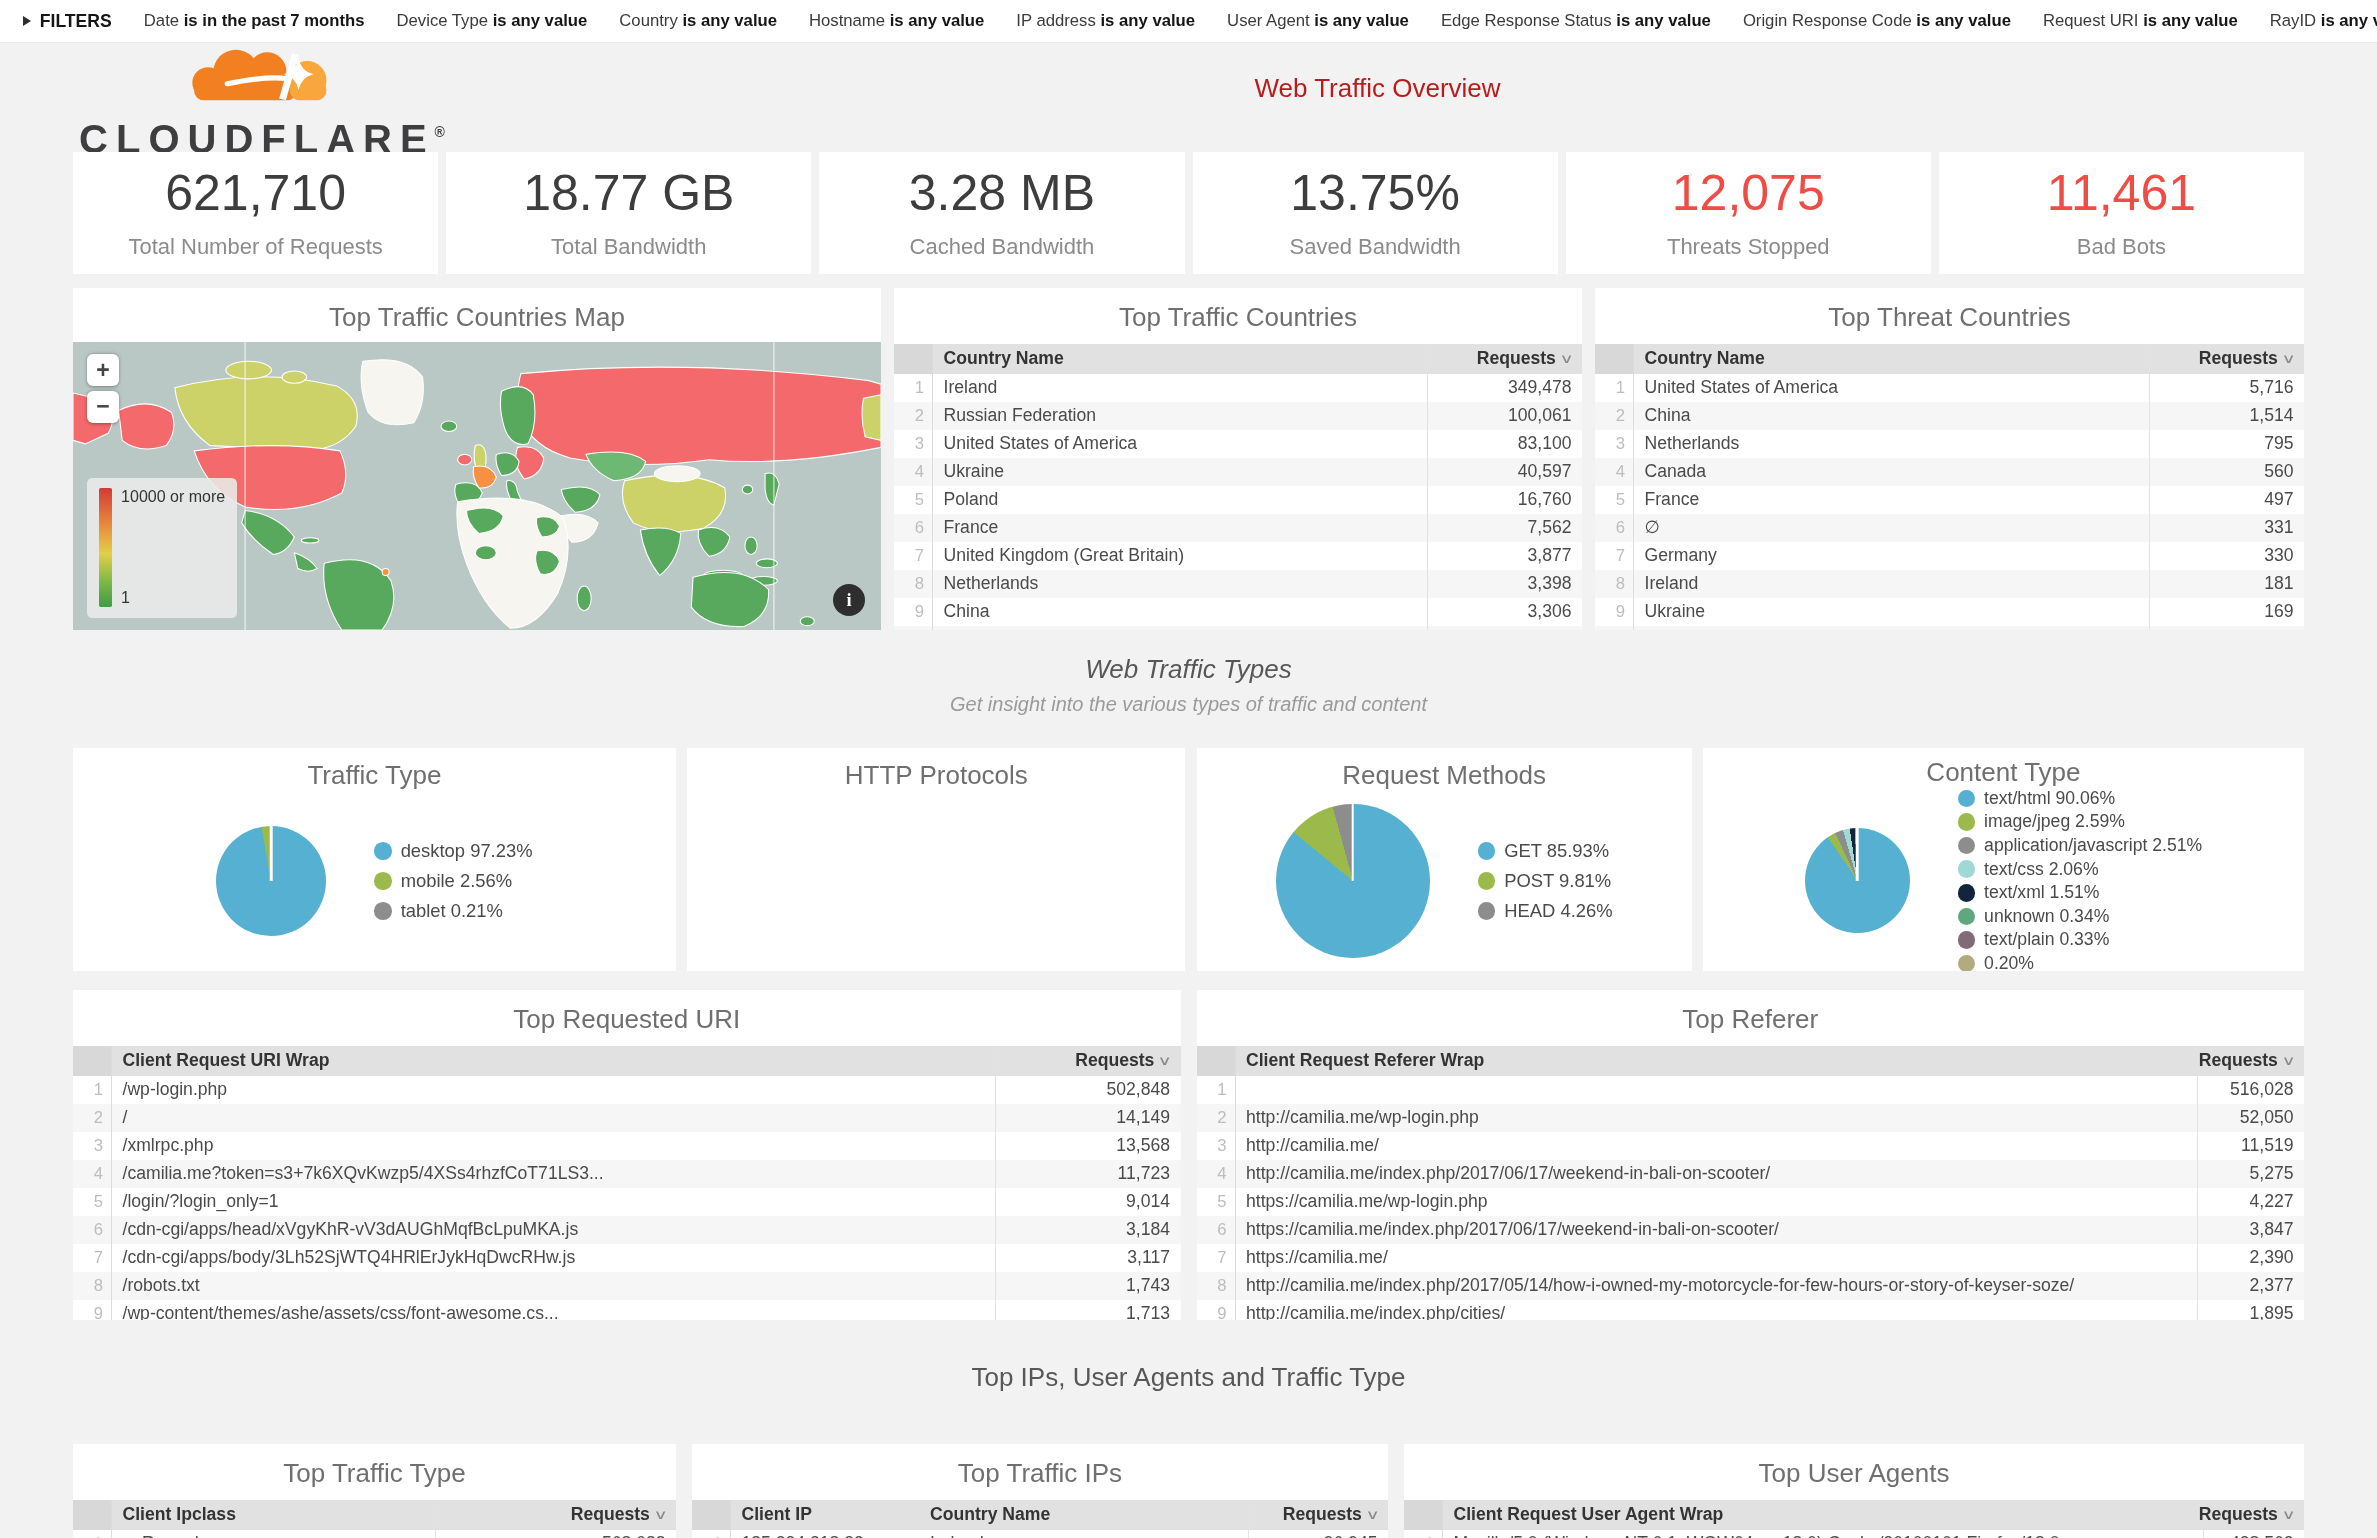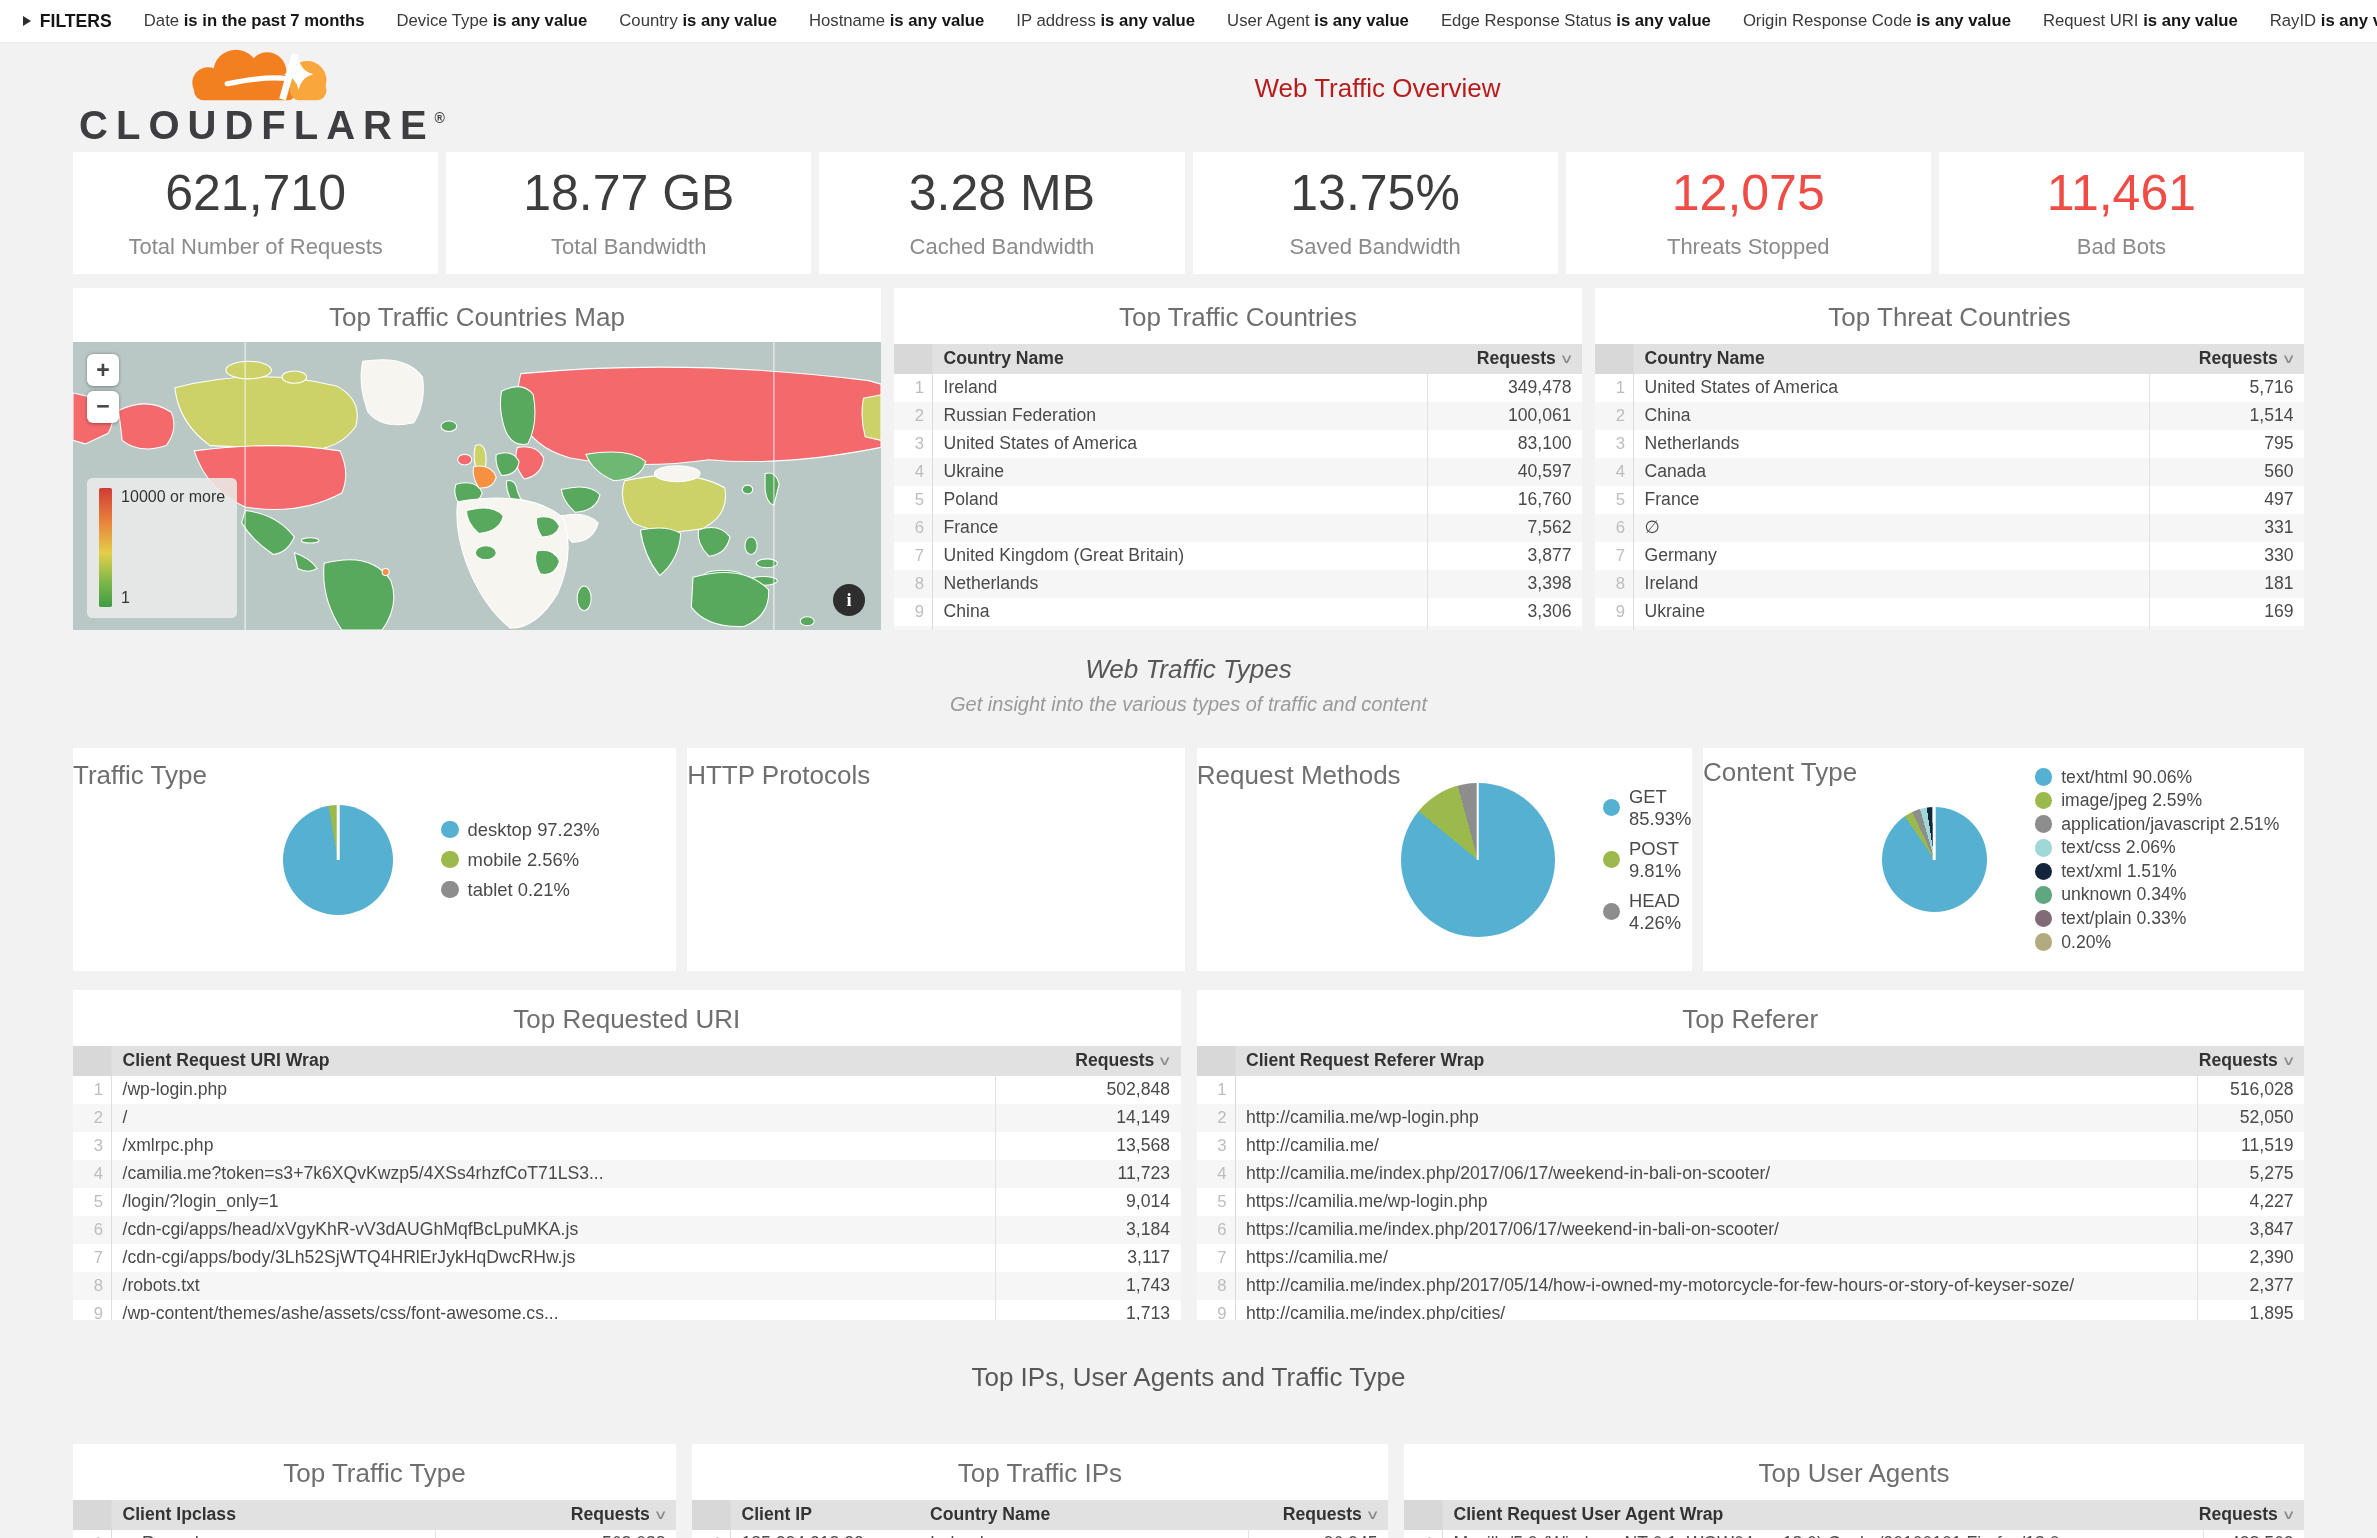--- a/index.html
+++ b/index.html
@@ -15,21 +15,21 @@
     border-bottom:1.8px solid #e9e9e9;white-space:nowrap;overflow:hidden;
   }
   .filters-toggle{display:flex;align-items:center;gap:8.8px;font-weight:700;font-size:17.6px;color:#151515;cursor:pointer;flex:0 0 auto;}
   .tri{width:0;height:0;border-left:8.8px solid #2d2d2d;border-top:5.3px solid transparent;border-bottom:5.3px solid transparent;}
   .fitem{flex:0 0 auto;cursor:pointer;}
   .fitem b{color:#161616;font-weight:700;}
   
   .content{padding:0 73px;}
   .header{display:flex;align-items:flex-start;height:102px;margin-top:5.3px;}
   .logo{width:378px;display:flex;flex-direction:column;align-items:center;flex:0 0 auto;}
-  .brand{font-weight:700;font-size:40px;letter-spacing:8px;color:#3e3e40;line-height:1;margin-top:3px;}
+  .brand{font-weight:700;font-size:40px;letter-spacing:8px;color:#3e3e40;line-height:1;margin-top:17px;}
   .brand sup{font-size:14px;letter-spacing:0;vertical-align:16px;}
   .page-title{flex:1;text-align:center;font-size:26px;font-weight:400;color:#b91c1c;padding-top:24.6px;}
   
   .kpis{display:flex;gap:8px;margin-top:1.8px;}
   .kpi{flex:1;background:#fff;text-align:center;padding:16px 0 14px;}
   .kpi-value{font-size:50px;font-weight:400;color:#3d3d3d;line-height:1;}
   .kpi-label{font-size:22px;color:#8b8b8b;margin-top:16px;}
   
   .panel{background:#fff;overflow:hidden;position:relative;}
   .panel-title{text-align:center;font-size:26px;font-weight:400;color:#6f6f6f;padding:14px 0 10.5px;}
@@ -60,21 +60,21 @@
     background:linear-gradient(#d23b36,#e8873c 30%,#e2cf49 55%,#7ab648 80%,#3f9b44);}
   .legend-lbls{display:flex;flex-direction:column;justify-content:space-between;font-size:16px;color:#333;}
   .info-btn{position:absolute;right:16px;bottom:14px;width:32px;height:32px;border-radius:50%;background:#2e2e2e;
     color:#fff;display:flex;align-items:center;justify-content:center;font-size:18.4px;font-weight:700;cursor:pointer;font-family:"Liberation Serif",serif;}
   
   .section-head{text-align:center;margin-top:24px;font-style:italic;}
   .section-title{font-size:26px;font-weight:400;color:#575757;}
   .section-sub{font-size:20px;color:#9a9a9a;margin-top:8px;}
   
   .pies{display:flex;gap:11.4px;margin-top:32px;}
-  .pie-card{background:#fff;height:223px;display:flex;flex-direction:row;overflow:hidden;}
+  .pie-card{background:#fff;height:223px;display:flex;flex-direction:column;overflow:hidden;}
   .pc1{flex:686 0 0;} .pc2{flex:567 0 0;} .pc3{flex:563 0 0;} .pc4{flex:684 0 0;}
   .pie-card .panel-title{padding:12.3px 0 0;}
   .pc4 .panel-title{padding:8.8px 0 0;}
   .pie-wrap{flex:1;display:flex;align-items:center;justify-content:center;gap:48px;}
   .pie{border-radius:50%;position:relative;flex:0 0 auto;}
   .pie::after{content:"";position:absolute;left:50%;top:0;width:2.6px;height:50%;background:#fff;transform:translateX(-50%);}
   .d125{width:110px;height:110px;} .d185{width:162px;height:162px;} .d175{width:154px;height:154px;} .d120{width:105px;height:105px;}
   .legend{display:flex;flex-direction:column;gap:8px;font-size:18.4px;color:#4a4a4a;}
   .legend-tight{gap:2.6px;font-size:17.6px;}
   .legend .li{display:flex;align-items:center;gap:8.8px;}

